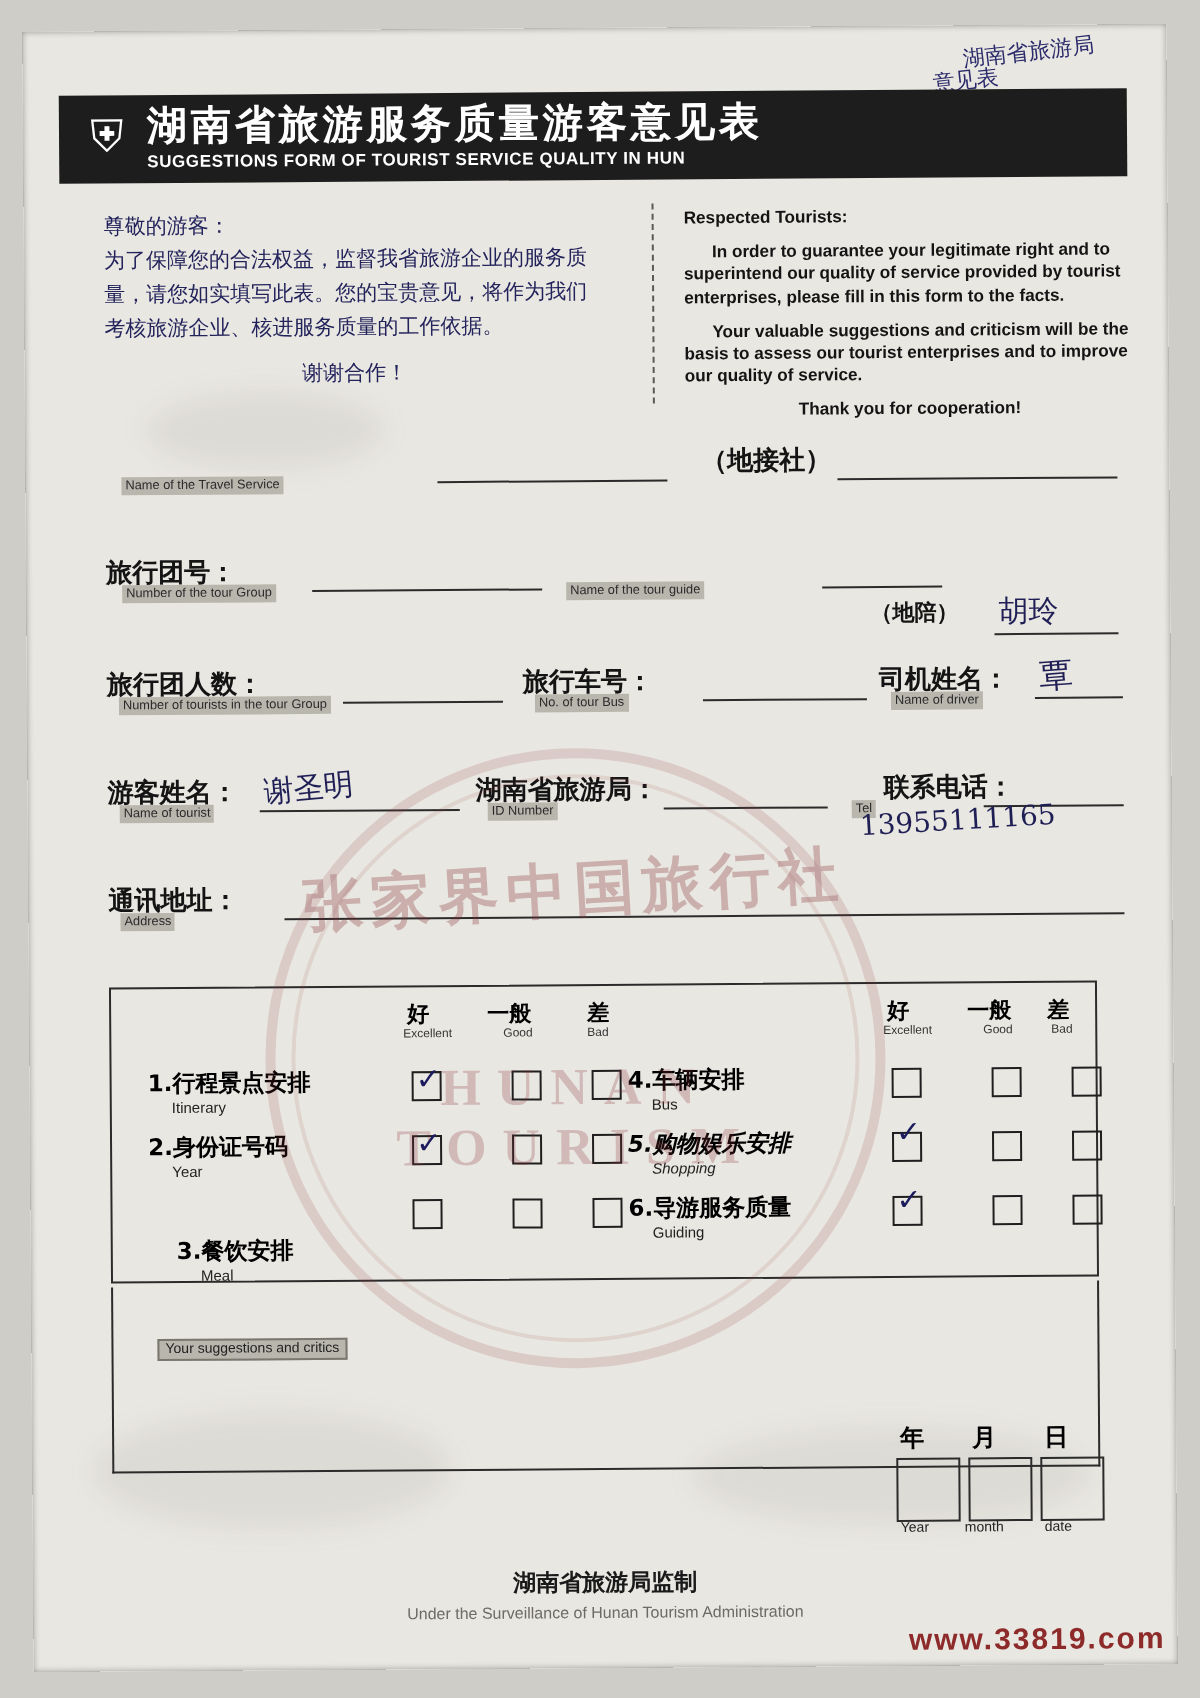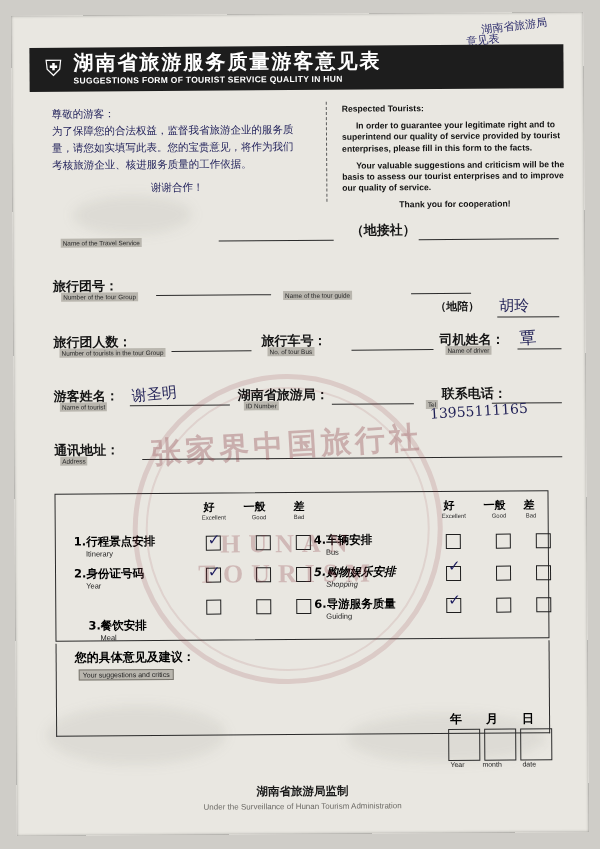--- a/index.html
+++ b/index.html
@@ -326,21 +326,20 @@
       <div class="cn"><span>6.</span><span>导游服务质量</span></div>
       <div class="en">Guiding</div>
     </div>
     <div class="box" style="left:390px;top:106px;"></div>
     <div class="tick" style="left:392px;top:102px;">✓</div>
     <div class="box" style="left:440px;top:106px;"></div>
     <div class="box" style="left:480px;top:106px;"></div>
   </div>
 
   <div id="sugg">
-    <div id="sugg-cn">您的具体意见及建议：</div>
     <div id="sugg-en">Your suggestions and critics</div>
   </div>
 
   <div id="datebox">
     <div class="dlab-cn" style="left:2px;">年</div>
     <div class="dlab-cn" style="left:38px;">月</div>
     <div class="dlab-cn" style="left:74px;">日</div>
     <div class="dcell" style="left:0;"></div>
     <div class="dcell" style="left:36px;"></div>
     <div class="dcell" style="left:72px;"></div>
@@ -352,15 +351,16 @@
   <div id="foot-cn">湖南省旅游局监制</div>
   <div id="foot-en">Under the Surveillance of Hunan Tourism Administration</div>
 
   <div id="seal">
     <div id="seal-inner"></div>
     <div id="seal-text">张家界中国旅行社</div>
     <div id="seal-text2">HUNAN TOURISM</div>
   </div>
 
   <div id="wm-site">
+    <div id="wm-url">www.33819.com</div>
   </div>
 
 </div>
 
 </body></html>

